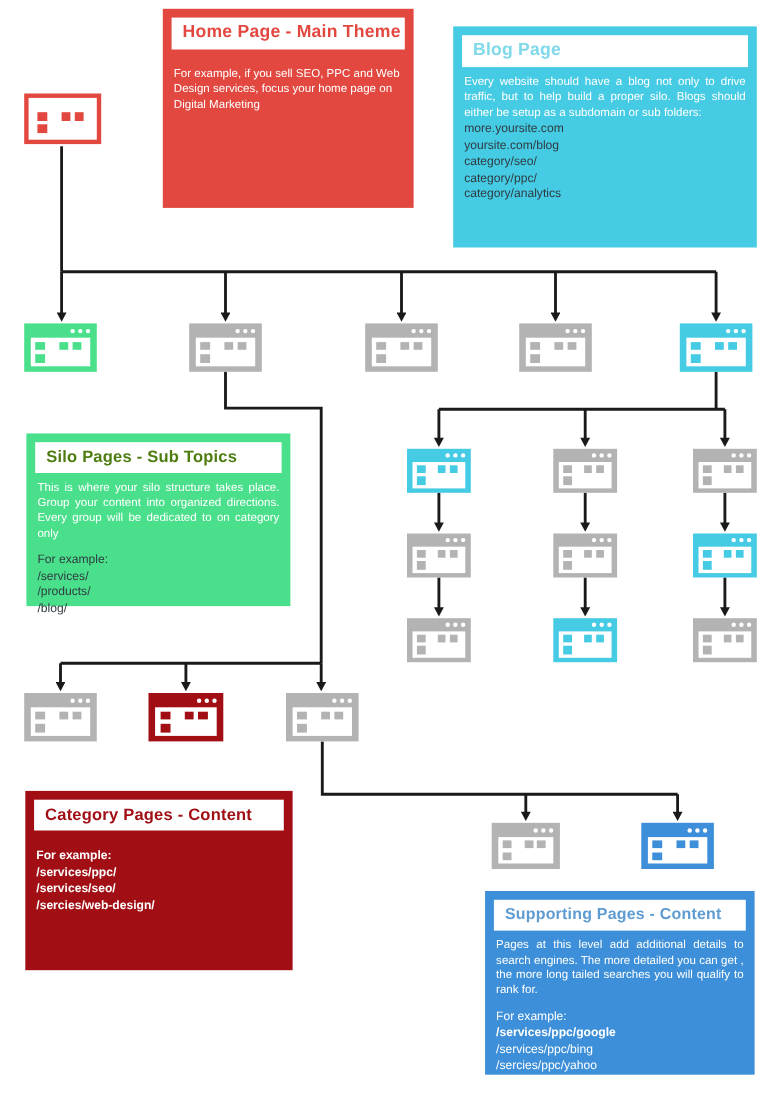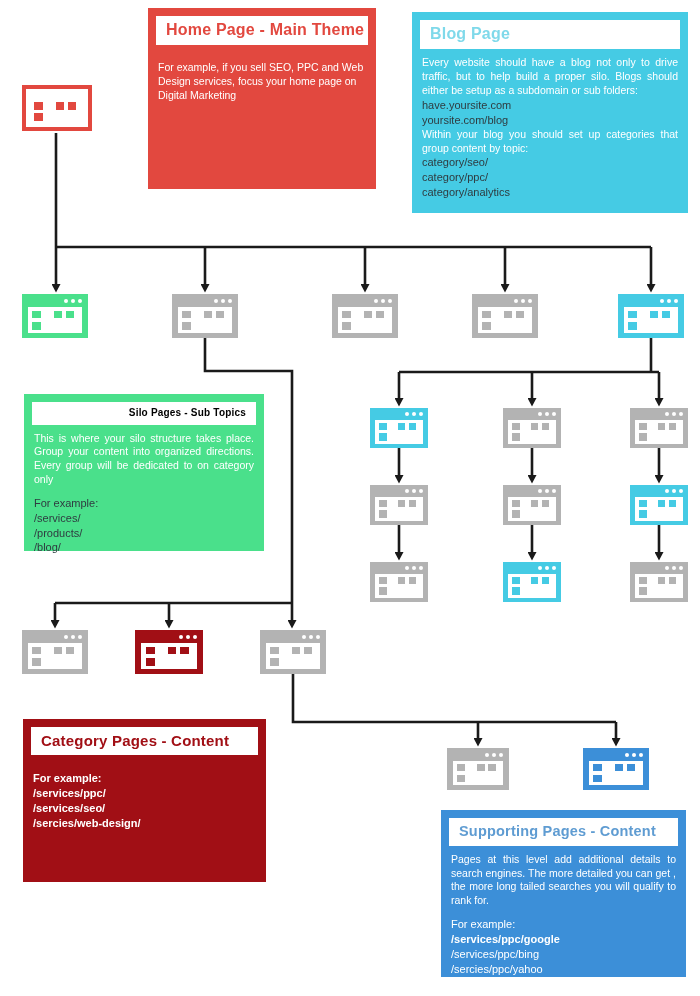--- a/index.html
+++ b/index.html
@@ -100,38 +100,37 @@
   <div class="panel" style="left:148px;top:8px;width:228px;height:181px;background:#e2483f;">
     <div class="ttl-box">
       <div class="ttl" style="color:#e2483f;">Home Page - Main Theme</div>
     </div>
     <div class="body">
       <div class="gap"></div>
       <p class="plain">For example, if you sell SEO, PPC and Web Design services, focus your home page on Digital Marketing</p>
     </div>
   </div>
 
-  <div class="panel" style="left:412px;top:12px;width:276px;height:201px;background:#45cbe4;">
+  <div class="panel" style="left:412px;top:24px;width:276px;height:201px;background:#45cbe4;">
     <div class="ttl-box">
       <div class="ttl" style="color:#7fd9ea;">Blog Page</div>
     </div>
     <div class="body">
       <p>Every website should have a blog not only to drive traffic, but to help build a proper silo. Blogs should either be setup as a subdomain or sub folders:</p>
-      <p class="url">have.yoursite.com</p>
+      <p class="url">more.yoursite.com</p>
       <p class="url">yoursite.com/blog</p>
-      <p>Within your blog you should set up categories that group content by topic:</p>
       <p class="url">category/seo/</p>
       <p class="url">category/ppc/</p>
       <p class="url">category/analytics</p>
     </div>
   </div>
 
   <div class="panel" style="left:24px;top:394px;width:240px;height:157px;background:#4ae08b;">
     <div class="ttl-box">
-      <div class="ttl" style="color:#000000;font-size:10px;text-align:right;">Silo Pages - Sub Topics</div>
+      <div class="ttl" style="color:#4d7c0f;font-size:15px;">Silo Pages - Sub Topics</div>
     </div>
     <div class="body">
       <p>This is where your silo structure takes place. Group your content into organized directions. Every group will be dedicated to on category only</p>
       <div class="gap"></div>
       <p class="url">For example:</p>
       <p class="url">/services/</p>
       <p class="url">/products/</p>
       <p class="url">/blog/</p>
     </div>
   </div>

